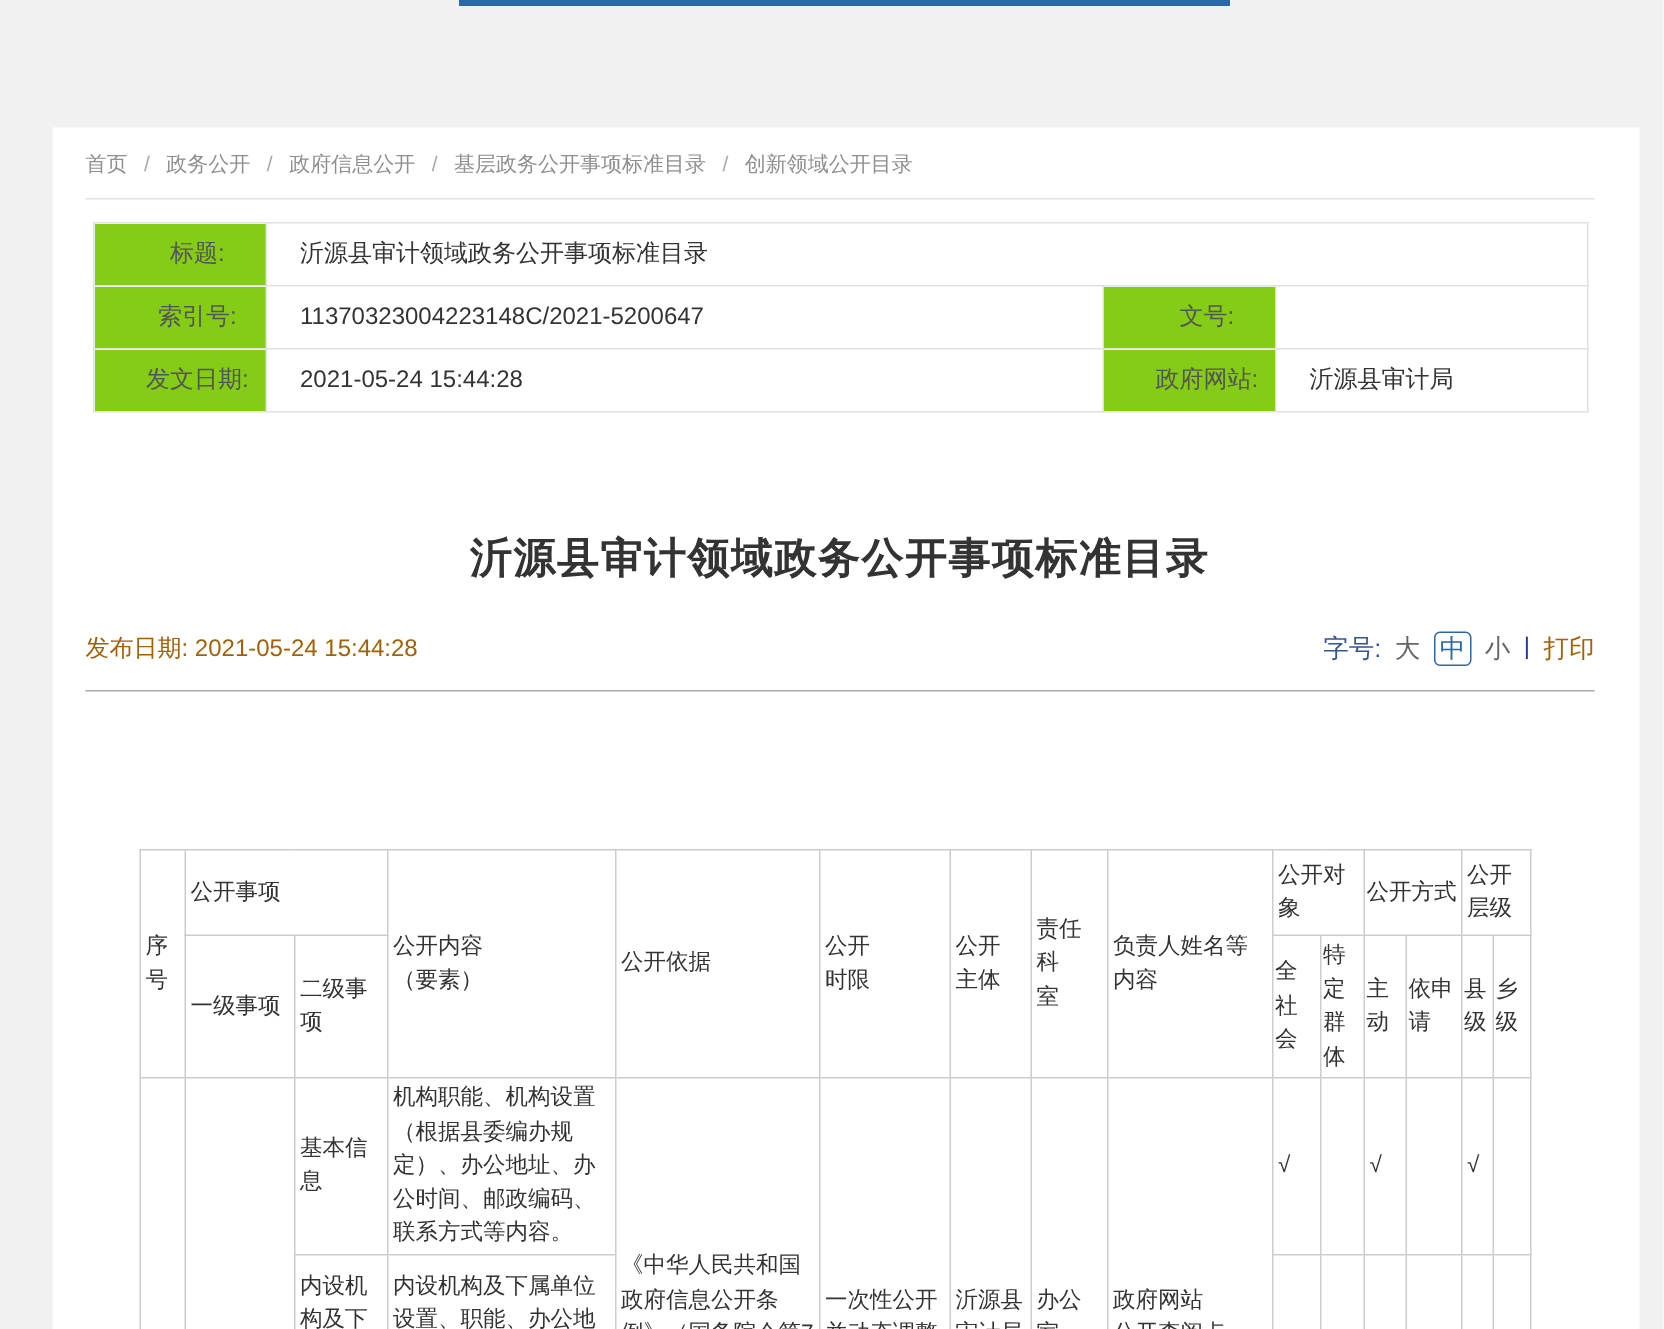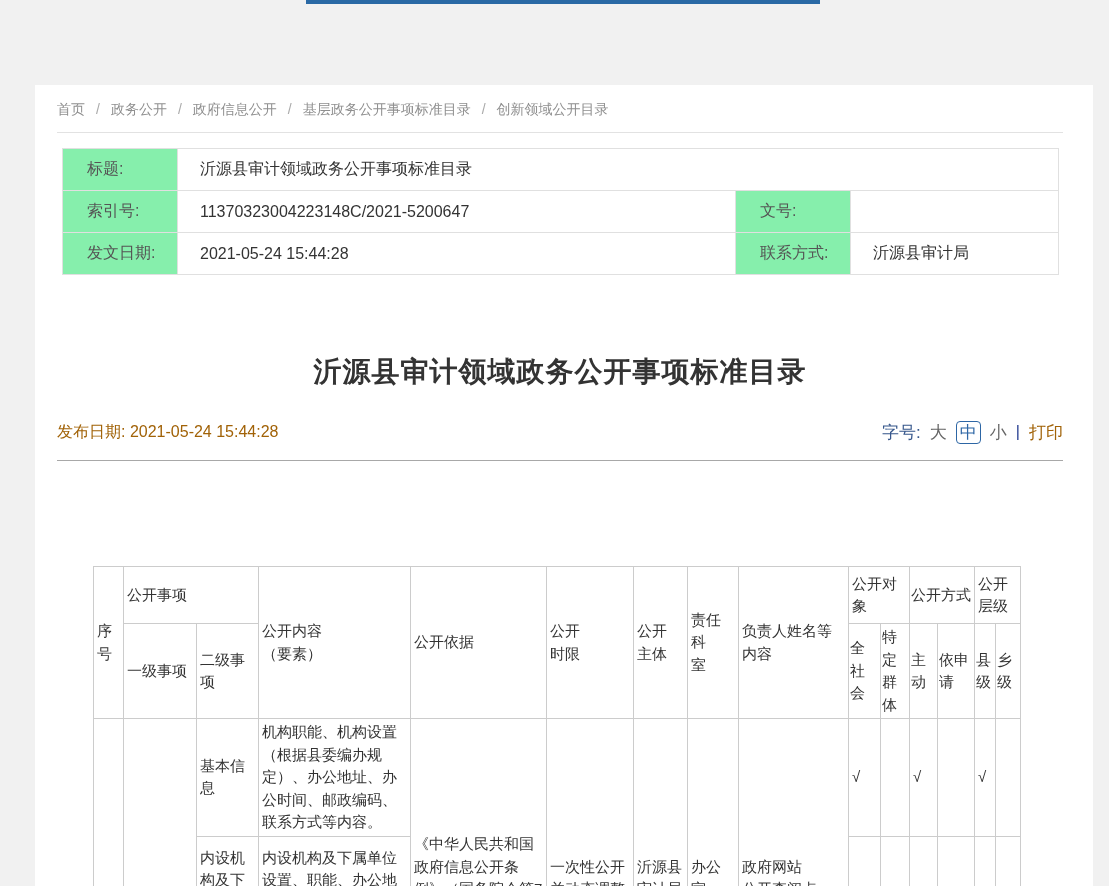--- a/index.html
+++ b/index.html
@@ -28,21 +28,21 @@
   
   table.meta{
     border-collapse:collapse;table-layout:fixed;
     margin:15px 0 0 27px;width:996px;
     font-size:16px;
   }
   table.meta td{
     border:1px solid #e0e0e0;height:39px;
     overflow:hidden;white-space:nowrap;
   }
-  table.meta td.lbl{background:#86efac;color:#555;padding-left:24px;}
+  table.meta td.lbl{background:#84cc16;color:#555;text-align:center;padding-left:24px;}
   table.meta td.val{background:#fff;color:#333;text-align:left;padding-left:22px;}
   
   .art-title{
     margin:78px 30px 0 22px;text-align:center;
     font-size:28px;font-weight:bold;color:#333;
     letter-spacing:1px;
   }
   .pubrow{
     margin:30px 30px 0 22px;height:22px;
     display:flex;justify-content:space-between;align-items:center;
@@ -114,21 +114,21 @@
     </tr>
     <tr>
       <td class="lbl">索引号:</td>
       <td class="val">11370323004223148C/2021-5200647</td>
       <td class="lbl">文号:</td>
       <td class="val"></td>
     </tr>
     <tr>
       <td class="lbl">发文日期:</td>
       <td class="val">2021-05-24 15:44:28</td>
-      <td class="lbl">联系方式:</td>
+      <td class="lbl">政府网站:</td>
       <td class="val">沂源县审计局</td>
     </tr>
   </tbody>
     </table>
 
   <div class="art-title">沂源县审计领域政务公开事项标准目录</div>
 
   <div class="pubrow">
     <div class="pubdate">
       <span>发布日期:</span>

